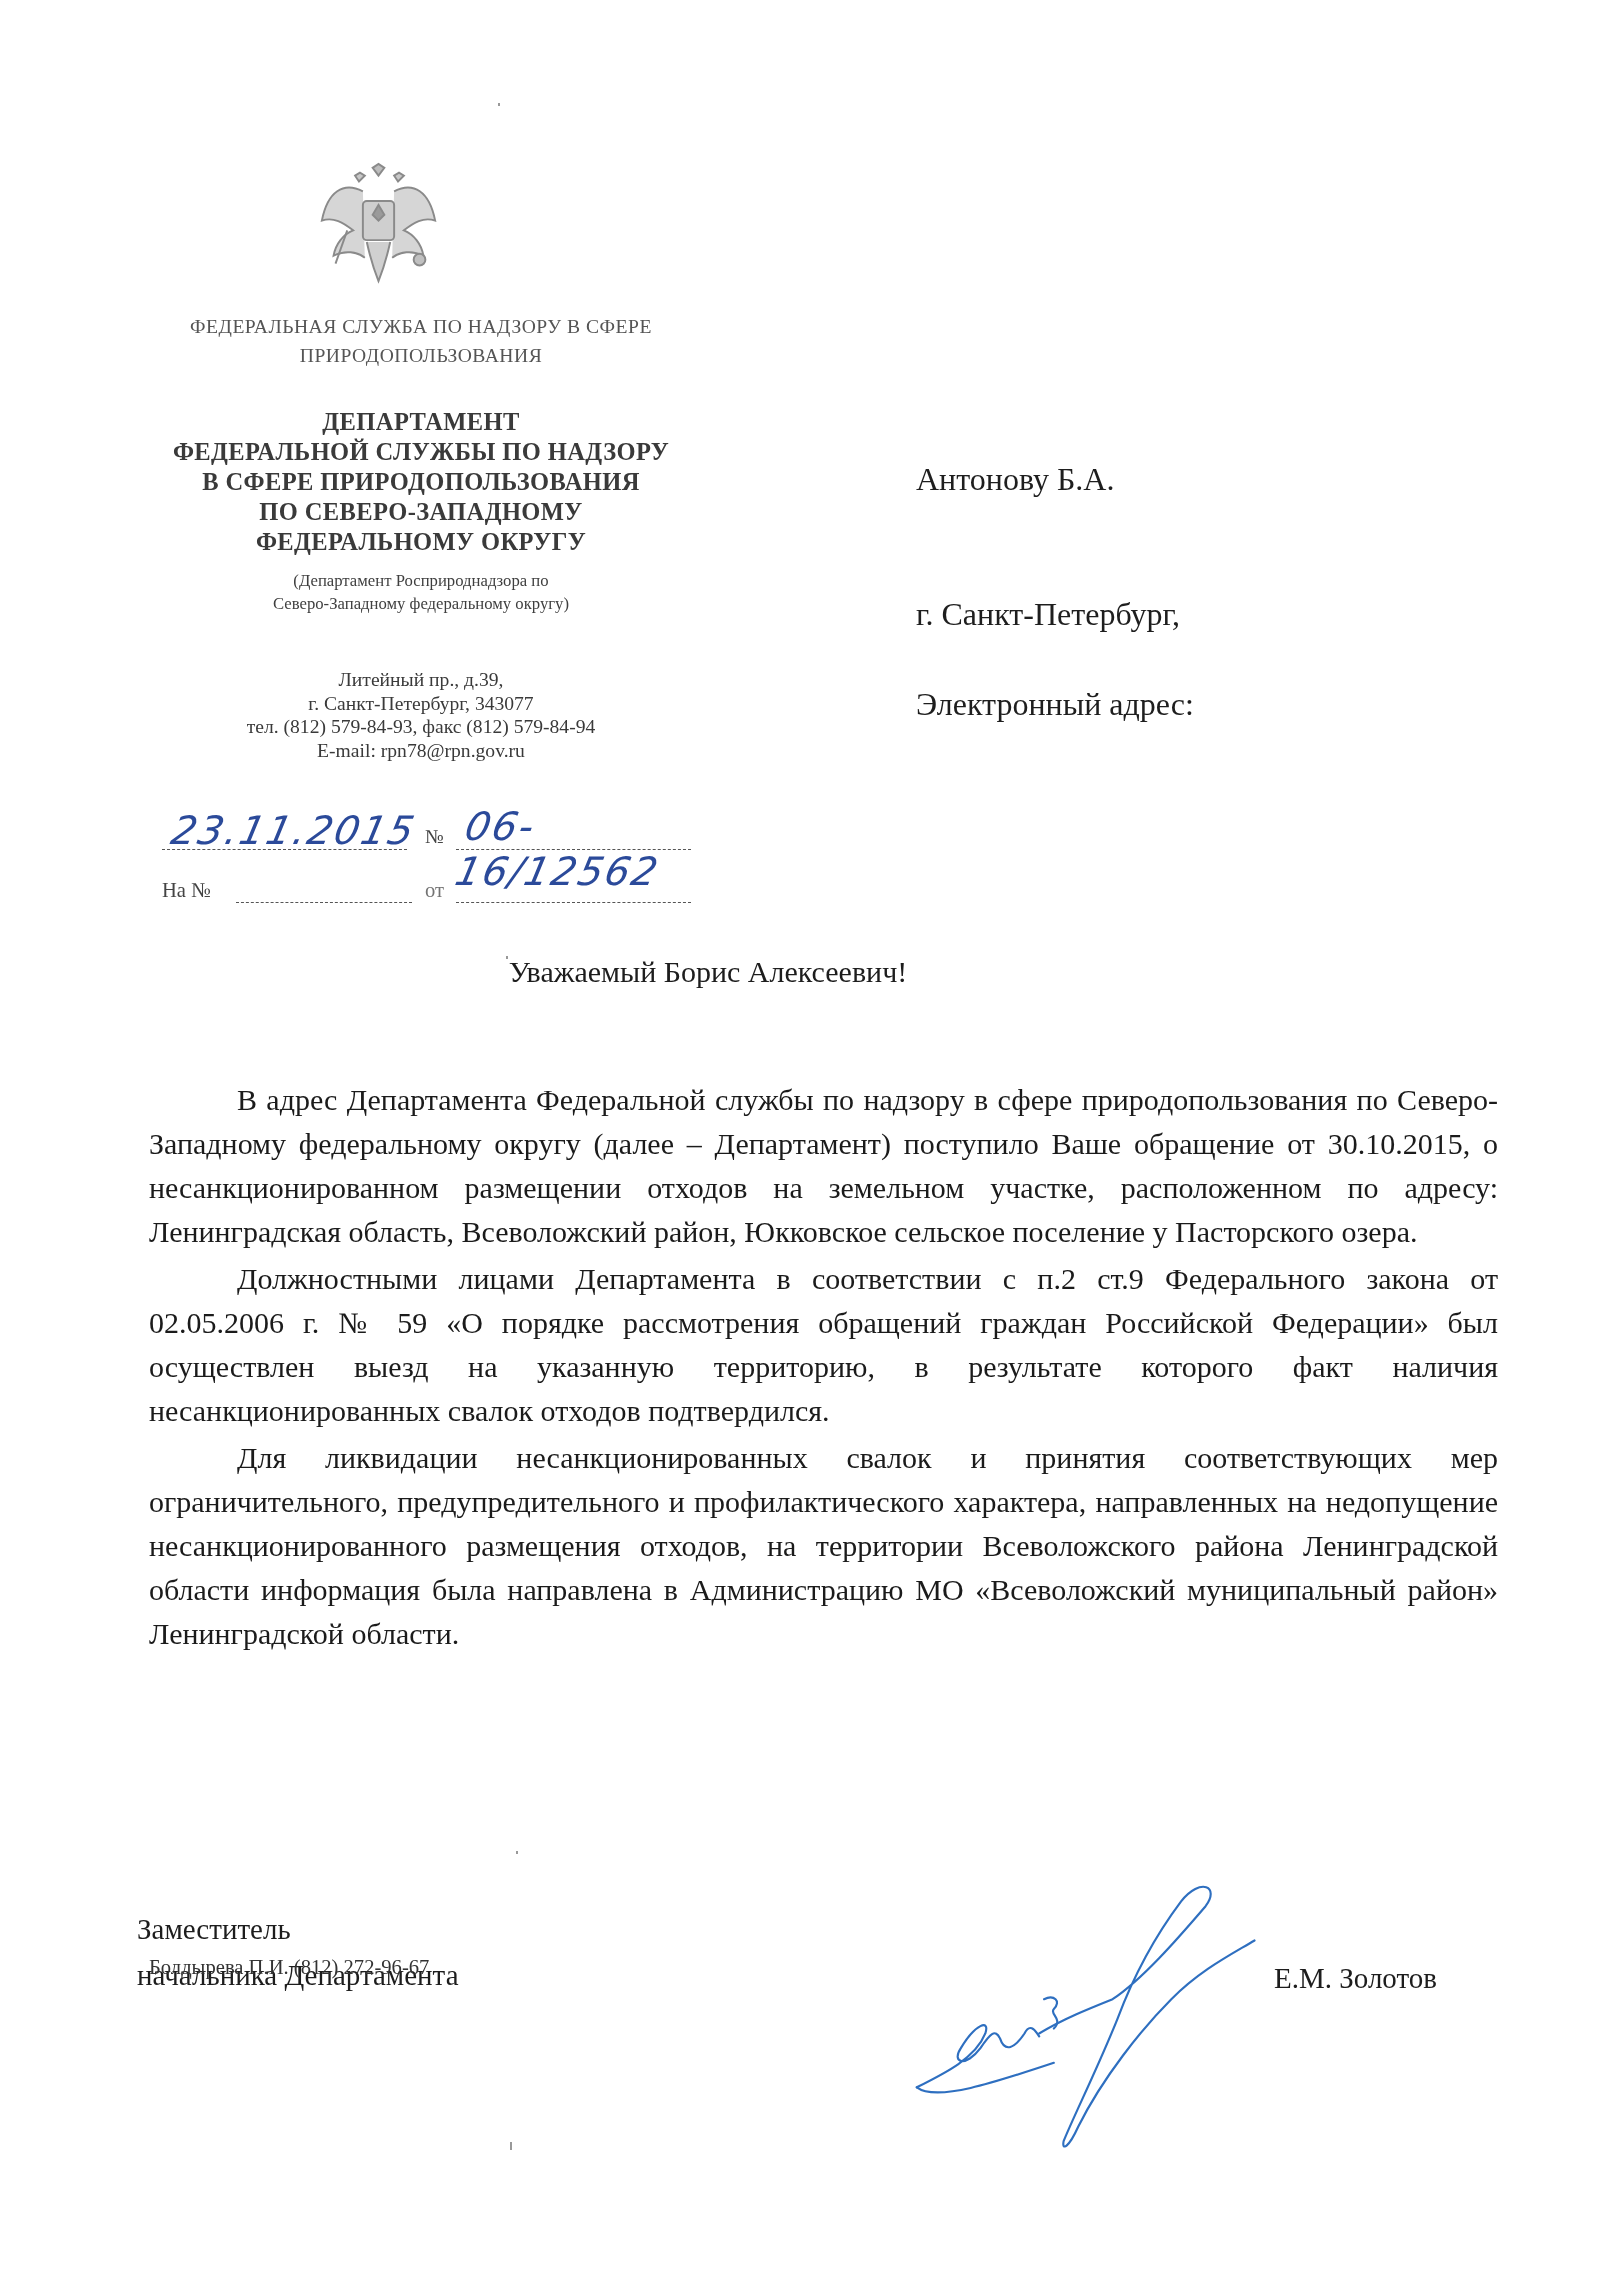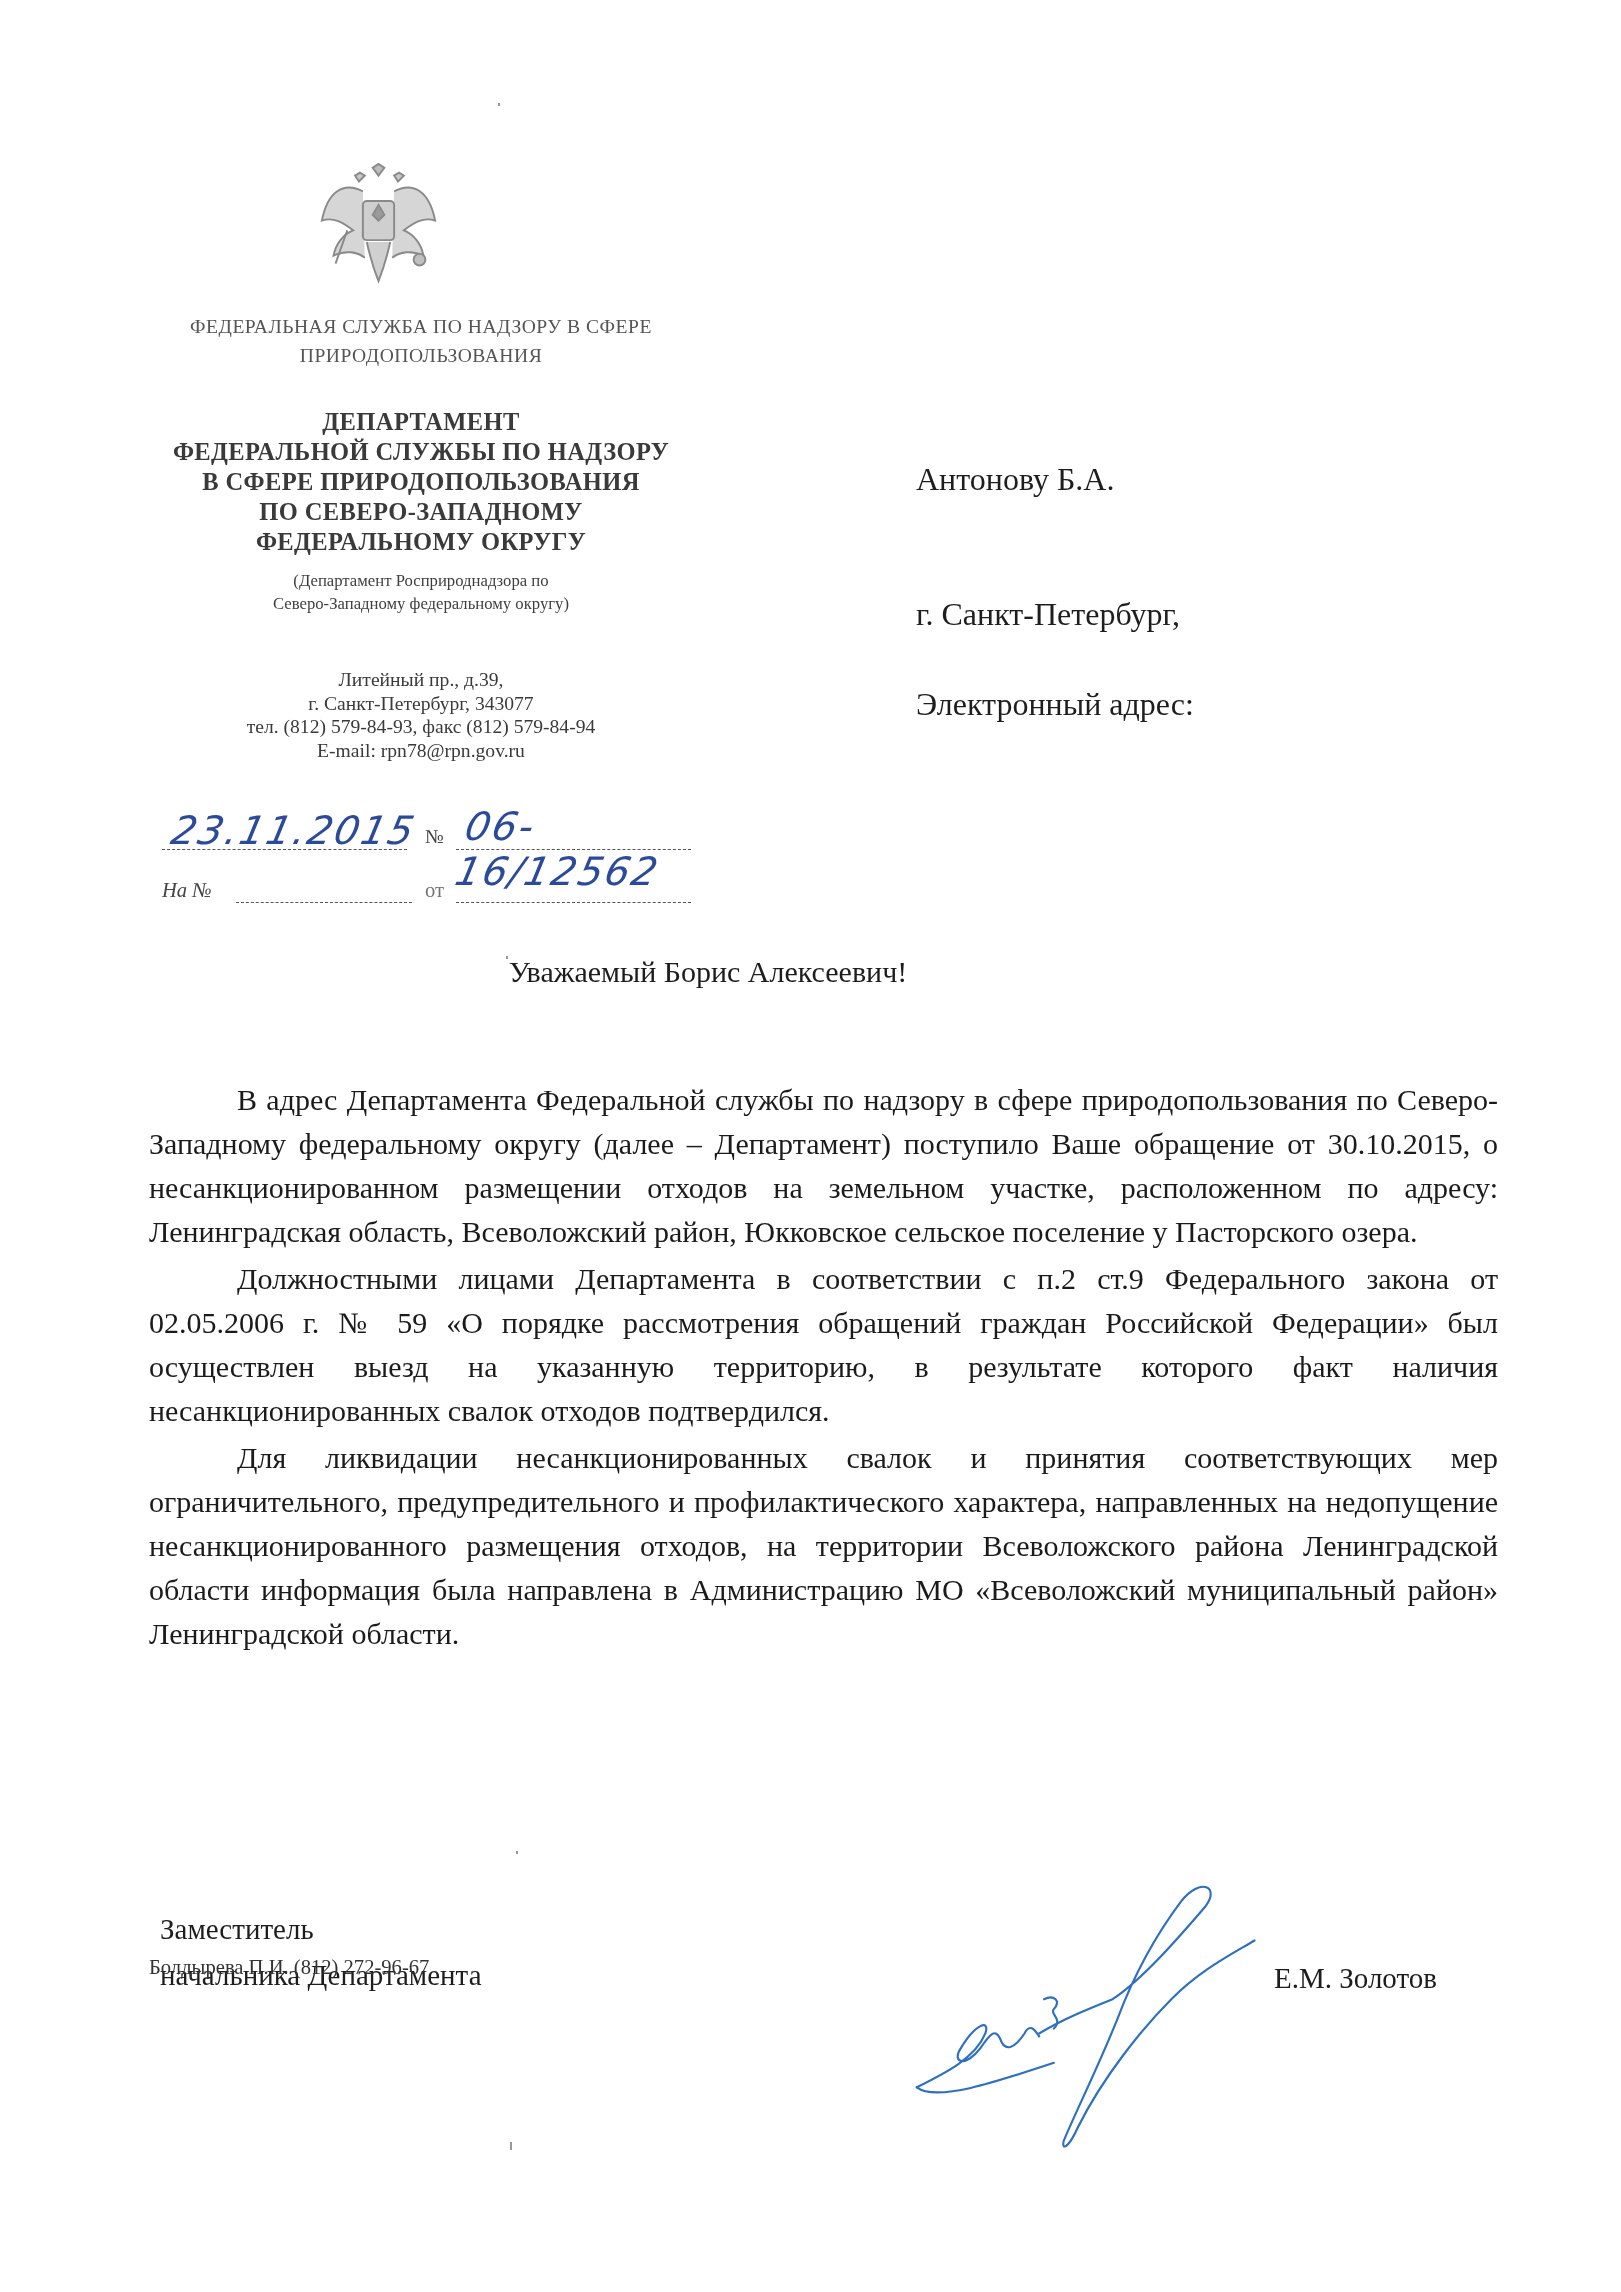--- a/index.html
+++ b/index.html
@@ -13,21 +13,21 @@
     .lh-service { top: 312px; font-size: 19.6px; letter-spacing: 0.5px; color: #555; line-height: 29px; }
     .lh-dept { top: 407px; font-size: 24.5px; font-weight: bold; line-height: 30px; color: #3a3a3a; letter-spacing: 0.4px; }
     .lh-dept-sub { top: 570px; font-size: 16.7px; line-height: 22.5px; color: #3f3f3f; }
     .lh-contacts { top: 668px; font-size: 19.6px; line-height: 23.5px; color: #3a3a3a; }
     .handwritten { font-family: "DejaVu Sans", sans-serif; font-style: italic; color: #2b4a9a; font-size: 39px; position: absolute; transform: skewX(-12deg); letter-spacing: 2px; }
     .recipient { left: 916px; font-size: 32px; color: #1e1e1e; }
     .greeting { left: 0; width: 1416px; top: 955px; text-align: center; font-size: 30px; }
     .body-text { left: 149px; width: 1349px; font-size: 30px; line-height: 44px; text-align: justify; color: #1b1b1b; }
     .body-text p { margin: 0; text-indent: 88px; }
     .body-text p + p { margin-top: 2.9px; }
-    .sig-title { left: 160px; top: 1906px; font-size: 29px; line-height: 46px; }
+    .sig-title { left: 137px; top: 1906px; font-size: 29px; line-height: 46px; }
     .sig-name { left: 1274px; top: 1962px; font-size: 29px; }
     .executor { left: 149px; top: 1956px; font-size: 20.6px; color: #333; }
     .signature { left: 907px; top: 1862px; width: 372px; height: 294px; }
     .speck { position: absolute; width: 2px; height: 2.9px; background: #999; }
   </style>
 </head>
 <body>
 
 <svg class="abs crest" viewBox="0 0 132 128">
   <g fill="none" stroke="#8a8a8a" stroke-width="2">
@@ -69,21 +69,21 @@
   <div>E-mail: rpn78@rpn.gov.ru</div>
 </div>
 
 <div class="abs" style="left:162px; top:812px; width:549px; height:108px;">
   <div class="field" style="position:absolute; left:0; top:37px; width:245px; border-bottom:1px dashed #555;"></div>
   <span class="handwritten" style="left:9.8px; top:-3.9px;">23.11.2015</span>
   <span style="position:absolute; left:263px; top:13.7px; font-size:19.6px; color:#444;">№</span>
   <div style="position:absolute; left:294px; top:37px; width:235px; border-bottom:1px dashed #555;"></div>
   <span class="handwritten" style="left:299px; top:-7.8px;">06-16/12562</span>
 
-  <span style="position:absolute; left:0; top:67px; font-size:20.6px; color:#444;font-style:italic;">На №</span>
+  <span style="position:absolute; left:0; top:67px; font-size:20.6px; color:#444;">На №</span>
   <div style="position:absolute; left:74px; top:90px; width:176px; border-bottom:1px dashed #555;"></div>
   <span style="position:absolute; left:263px; top:67px; font-size:20.6px; color:#737373;">от</span>
   <div style="position:absolute; left:294px; top:90px; width:235px; border-bottom:1px dashed #555;"></div>
 </div>
 
 <div class="abs recipient" style="top:461px;">Антонову Б.А.</div>
 <div class="abs recipient" style="top:596px;">г. Санкт-Петербург,</div>
 <div class="abs recipient" style="top:686px;">Электронный адрес:</div>
 
 <div class="abs greeting">Уважаемый Борис Алексеевич!</div>

